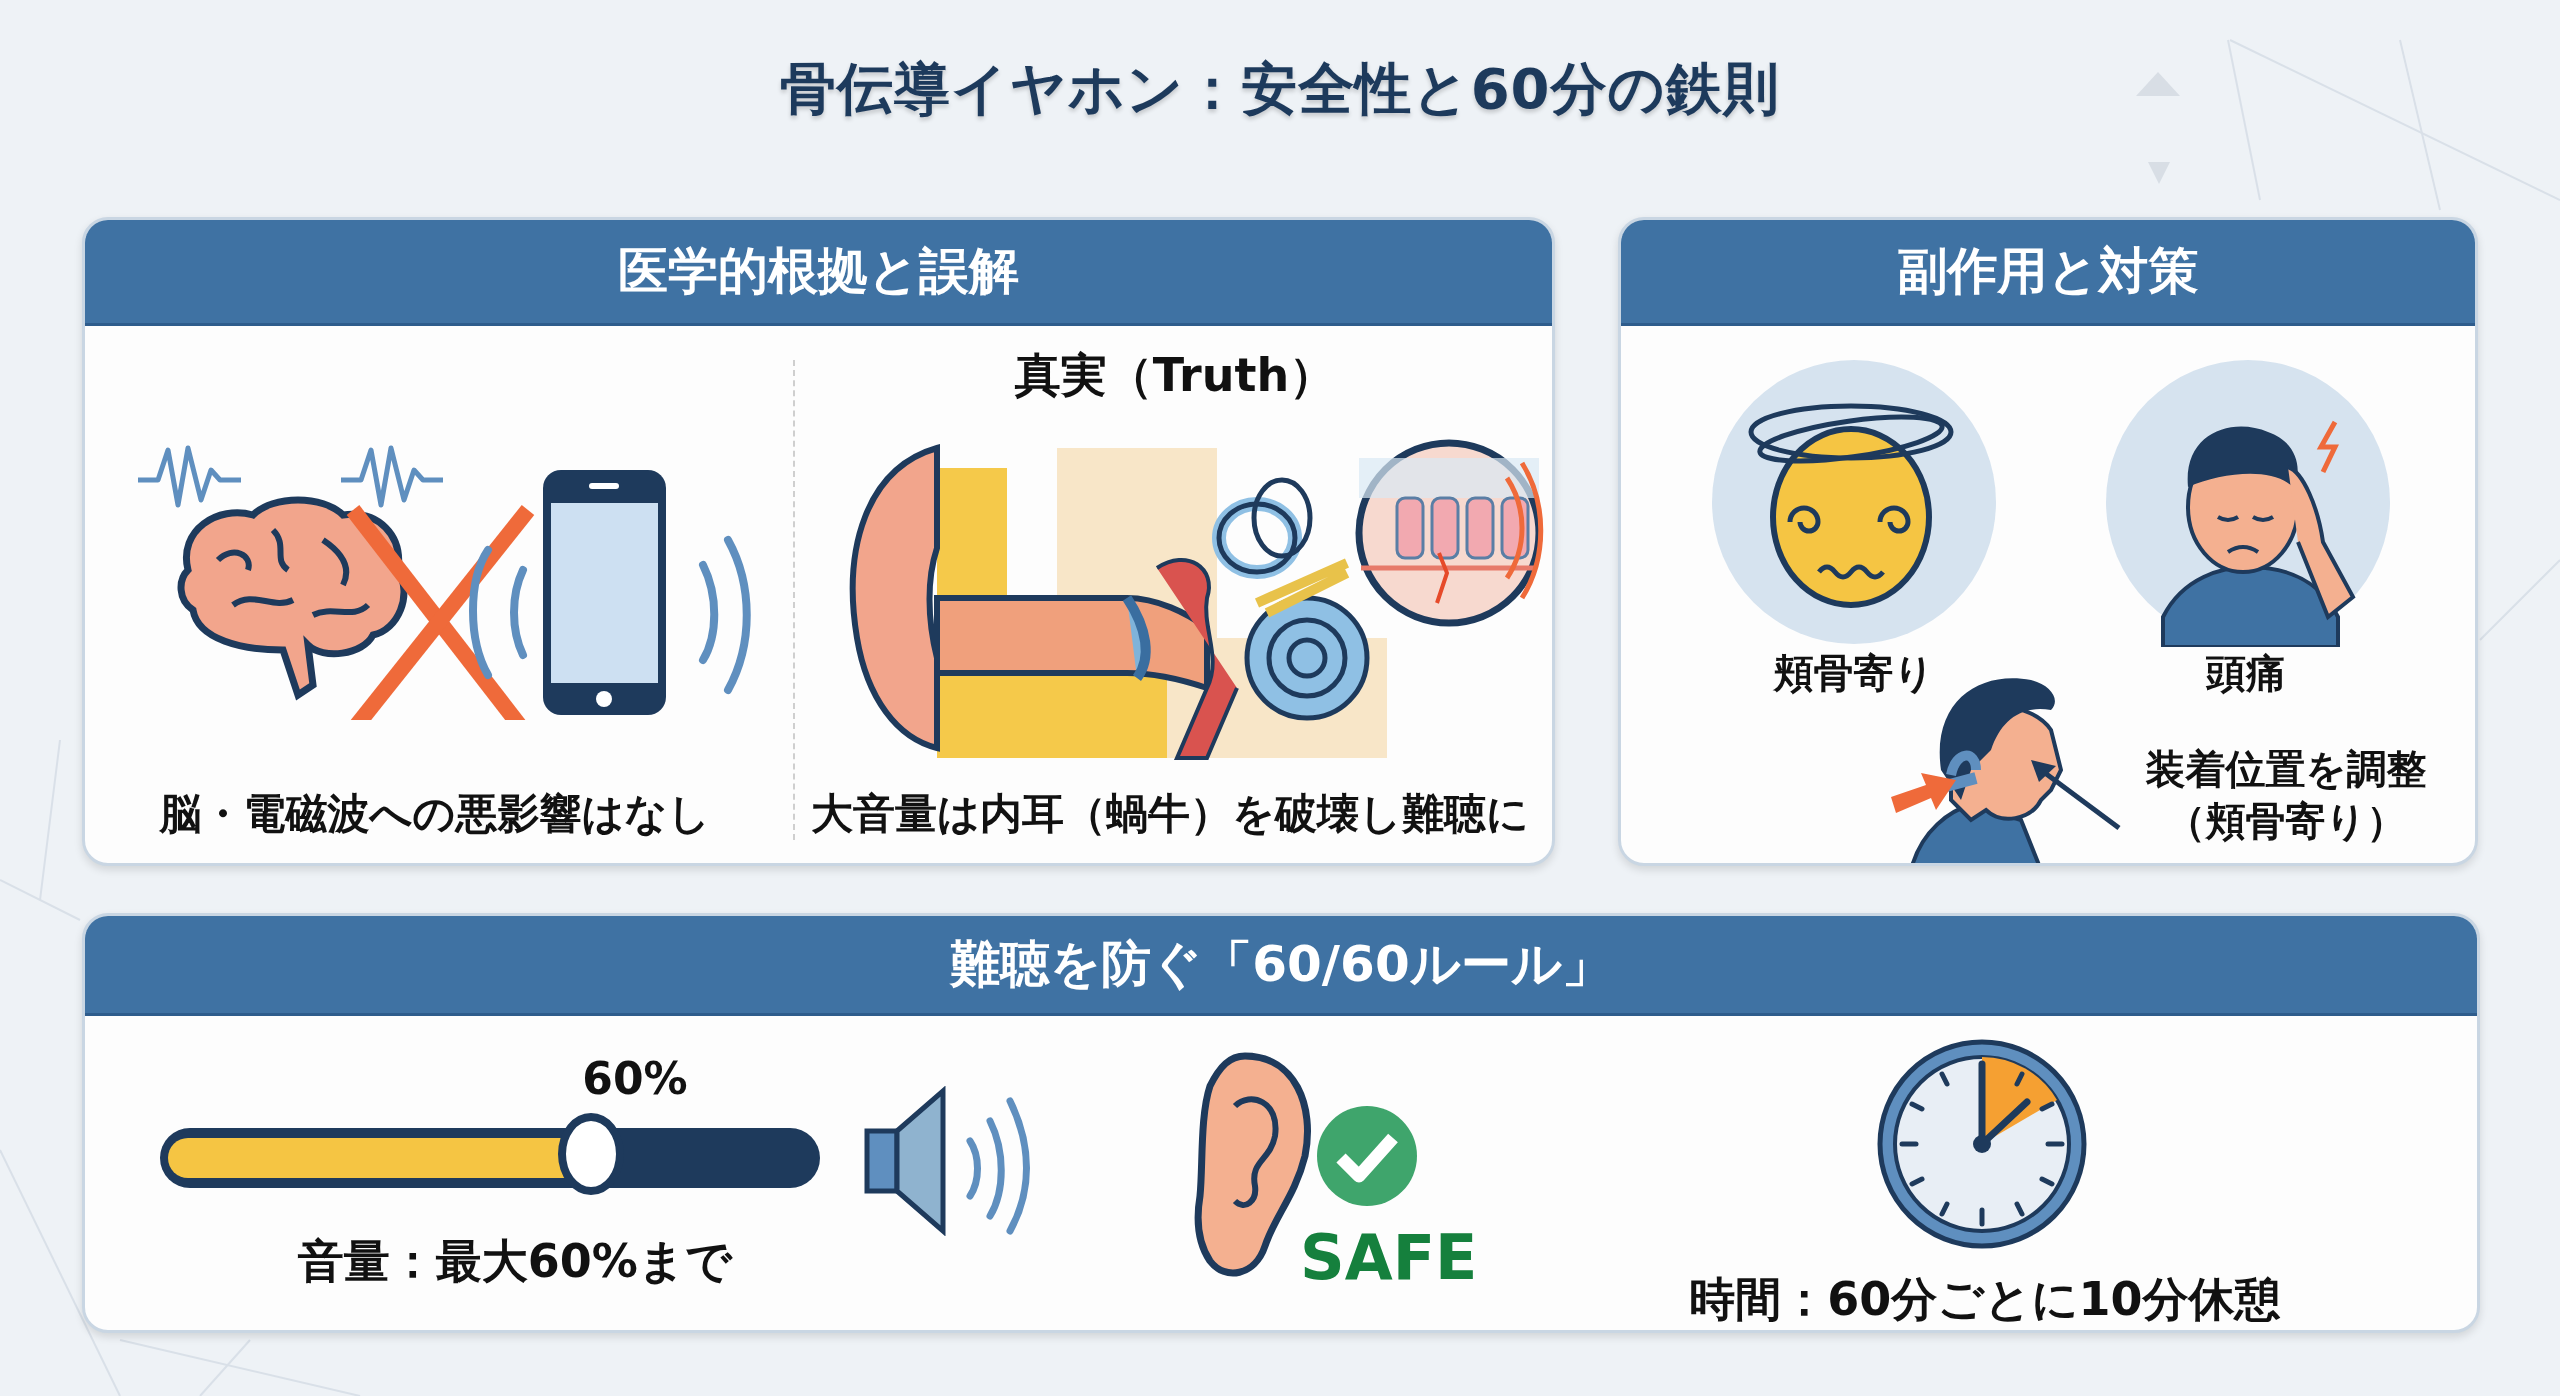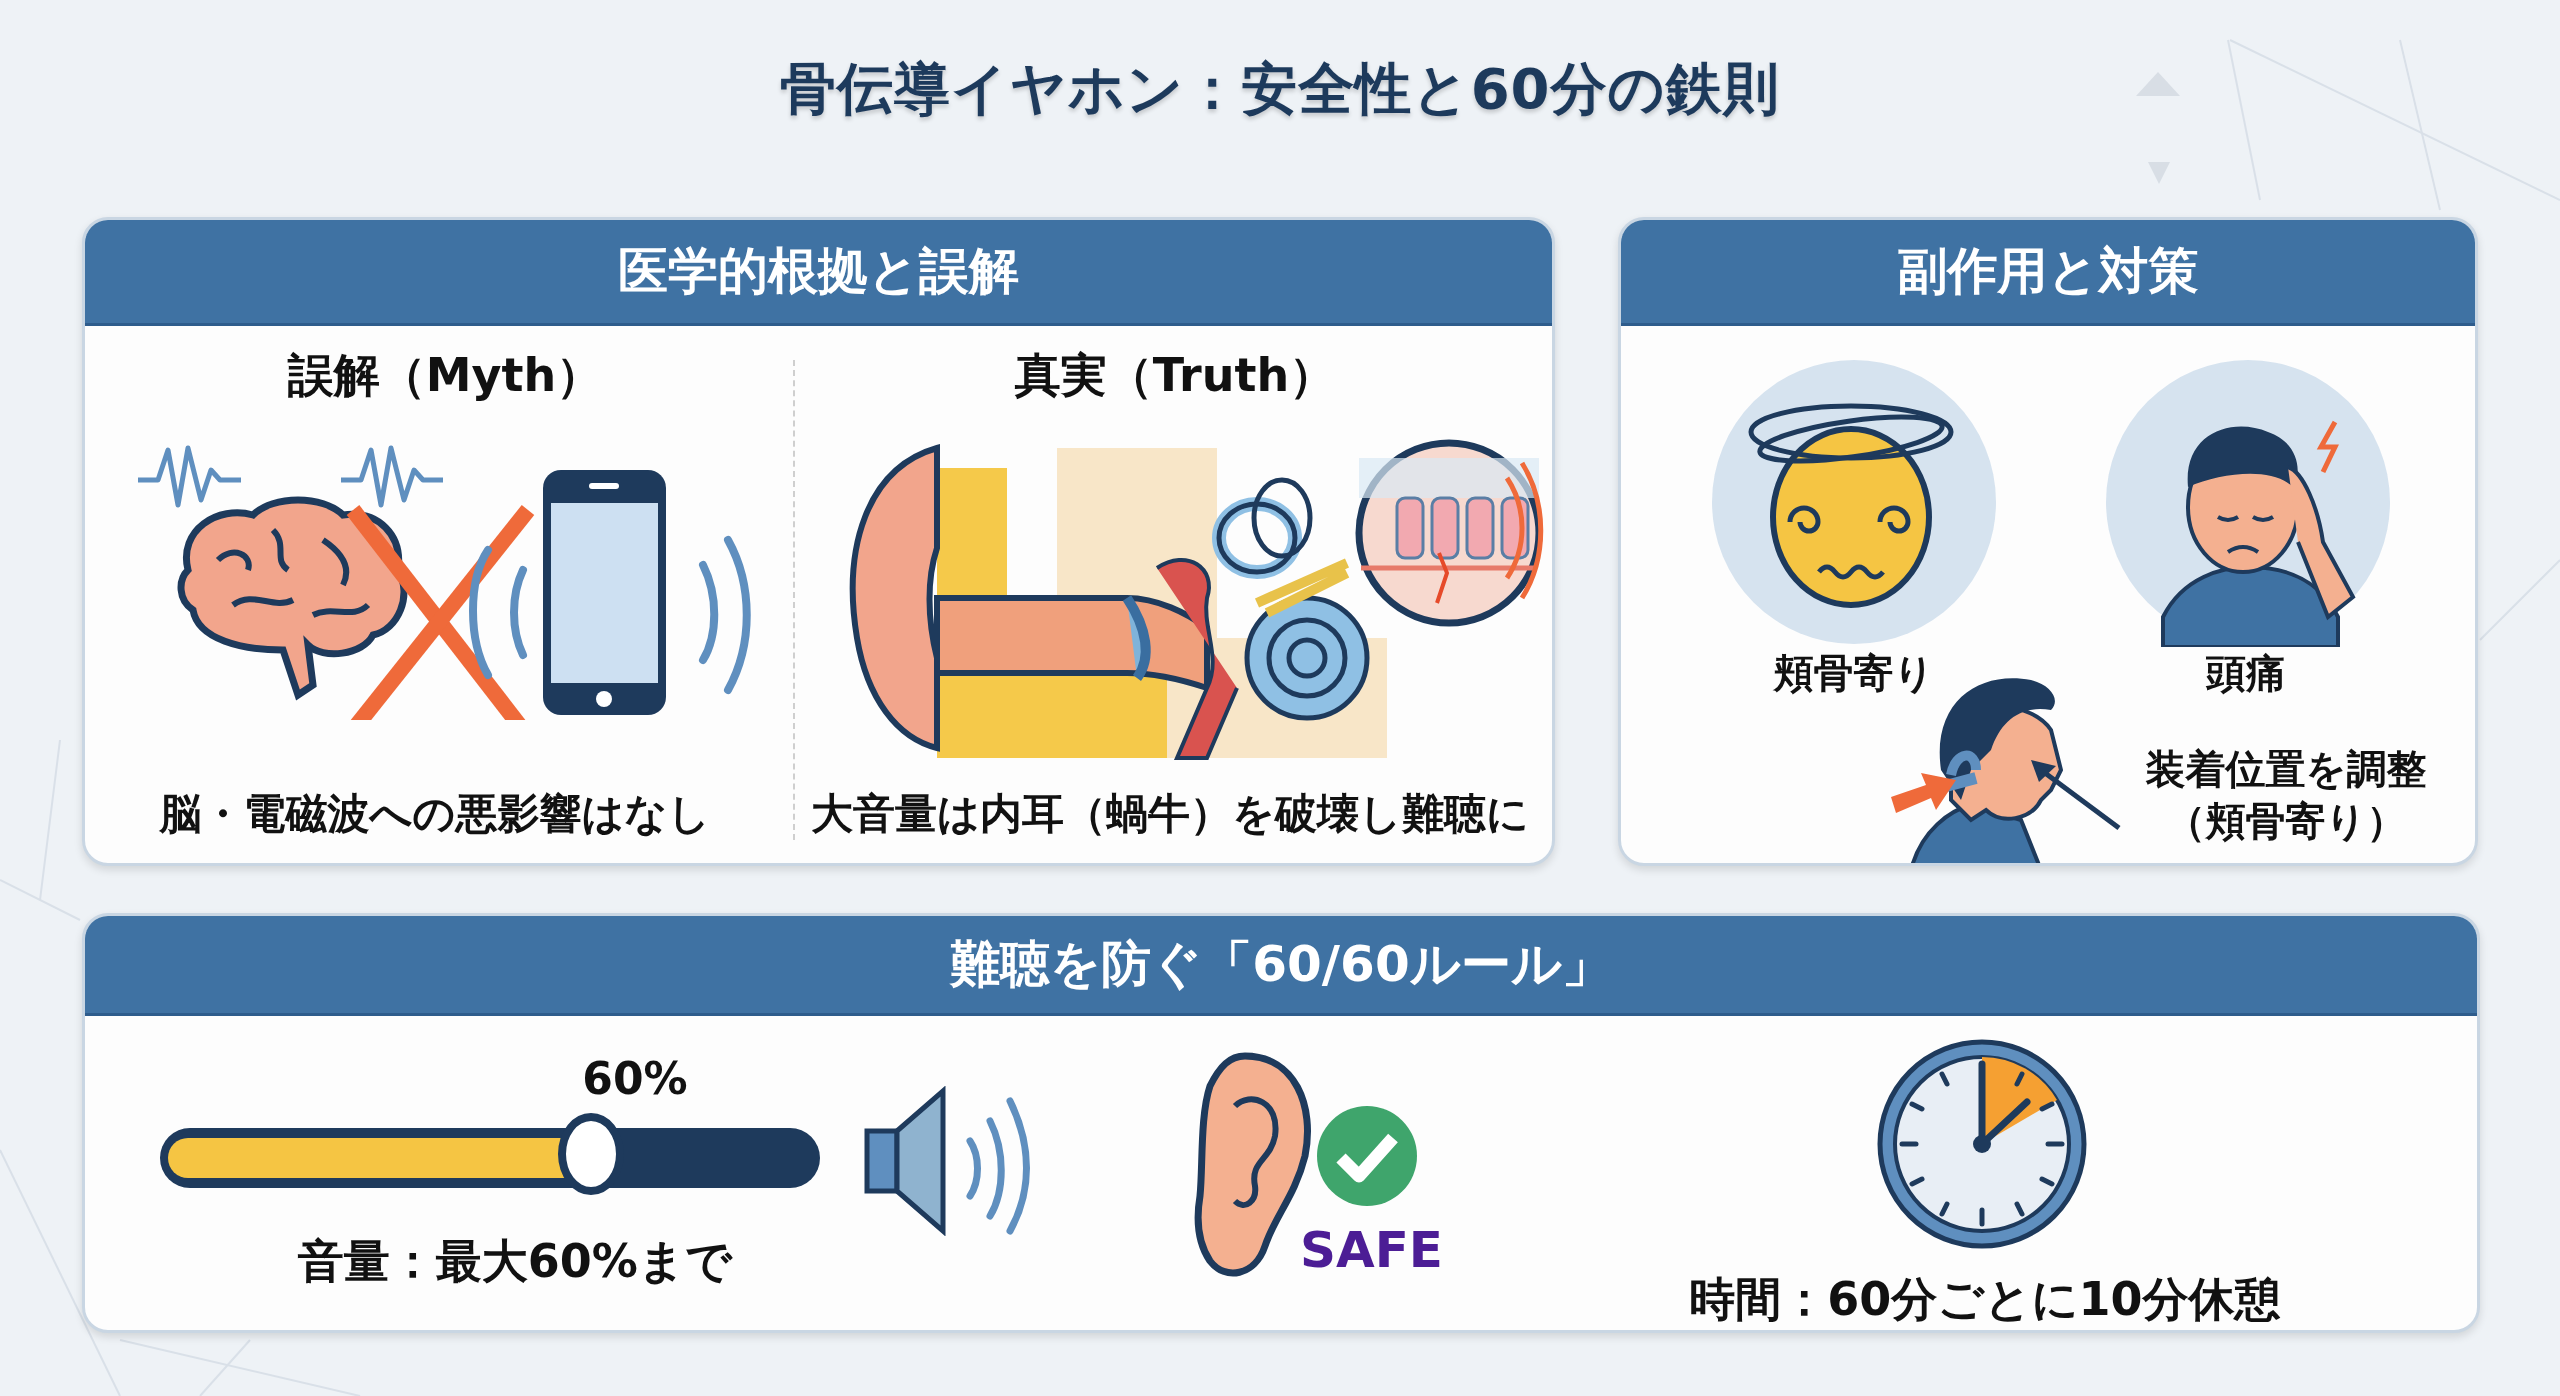--- a/index.html
+++ b/index.html
@@ -34,21 +34,20 @@
 <svg class="scroll" style="top:72px" viewBox="0 0 44 24">
     <polygon points="22,0 44,24 0,24" fill="#d8dee5"></polygon>
   </svg>
 <svg class="scroll" style="top:162px;left:2148px;width:22px;height:22px" viewBox="0 0 22 22">
     <polygon points="0,0 22,0 11,22" fill="#d8dee5"></polygon>
   </svg>
 
 <div class="panel" style="left:82px;top:217px;width:1467px;height:643px;">
   <div class="phead" style="height:103px;line-height:103px;font-size:50px;">医学的根拠と誤解</div>
 
-  <div class="lbl" style="left:130px;top:125px;width:460px;font-size:46px;">誤解（Myth）</div>
   <div class="abs" style="left:708px;top:140px;height:480px;border-left:2px dashed #cfcfcf;"></div>
   <div class="lbl" style="left:860px;top:125px;width:460px;font-size:46px;">真実（Truth）</div>
 
   <svg class="abs" style="left:38px;top:200px;width:650px;height:300px" viewBox="0 0 650 300">
     <g stroke="#5f8fbf" stroke-width="5" fill="none" stroke-linejoin="round">
       <polyline points="15,60 35,60 45,30 55,85 65,28 78,80 88,50 97,60 118,60"></polyline>
       <polyline points="218,60 238,60 248,30 258,85 268,28 281,80 291,50 300,60 320,60"></polyline>
     </g>
     <g stroke="#1e3a5c" stroke-width="7" fill="#f2a58c">
       <path d="M65,150 C55,110 95,85 130,95 C150,75 200,75 220,95 C255,90 280,115 275,150 C290,175 275,210 250,215 C240,235 200,240 185,225 L190,265 L175,275 L160,230 C120,230 75,220 70,190 C55,180 55,160 65,150 Z"></path>
@@ -183,21 +182,21 @@
   <div class="lbl" style="left:200px;top:315px;width:460px;font-size:46px;">音量：最大60%まで</div>
 
   <svg class="abs" style="left:1100px;top:130px;width:150px;height:240px" viewBox="0 0 150 240">
     <path d="M60,10 C110,10 130,60 120,110 C110,150 90,170 80,200 C70,230 40,235 25,215 C15,200 10,180 15,150 C18,120 15,70 25,40 C35,20 45,10 60,10 Z" fill="#f4b090" stroke="#1e3a5c" stroke-width="7"></path>
     <path d="M50,60 C65,45 95,55 90,90 C85,115 65,115 70,140 C72,155 60,165 50,155" fill="none" stroke="#1e3a5c" stroke-width="6"></path>
   </svg>
   <svg class="abs" style="left:1230px;top:188px;width:104px;height:104px" viewBox="0 0 104 104">
     <circle cx="52" cy="52" r="50" fill="#3fa56c"></circle>
     <polyline points="26,54 44,72 78,34" stroke="#fff" stroke-width="13" fill="none" stroke-linejoin="round"></polyline>
   </svg>
-  <div class="lbl" style="left:1215px;top:305px;width:140px;font-size:50px;color:#4c1d95;">SAFE</div>
+  <div class="lbl" style="left:1215px;top:305px;width:140px;font-size:62px;color:#15803d;">SAFE</div>
 
   <svg class="abs" style="left:1787px;top:118px;width:220px;height:220px" viewBox="0 0 220 220">
     <circle cx="110" cy="110" r="102" fill="#5f8fbf" stroke="#1e3a5c" stroke-width="5"></circle>
     <circle cx="110" cy="110" r="87" fill="#e8eef5" stroke="#1e3a5c" stroke-width="4"></circle>
     <path d="M110,110 L110,23 A87,87 0 0,1 185,66 Z" fill="#f5a032"></path>
     <g stroke="#1e3a5c" stroke-width="5" stroke-linecap="round">
       <line x1="110" y1="30" x2="110" y2="44"></line>
         <line x1="110" y1="176" x2="110" y2="190"></line>
       <line x1="30" y1="110" x2="44" y2="110"></line>
         <line x1="176" y1="110" x2="190" y2="110"></line>

